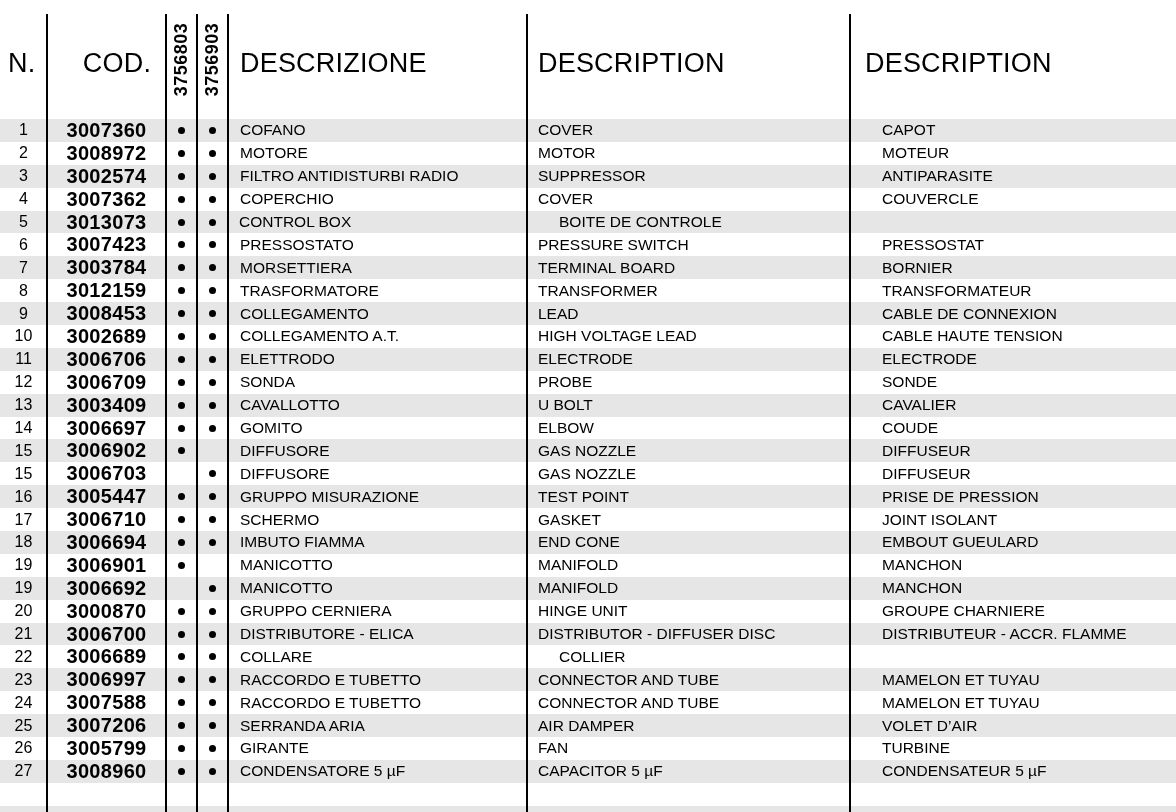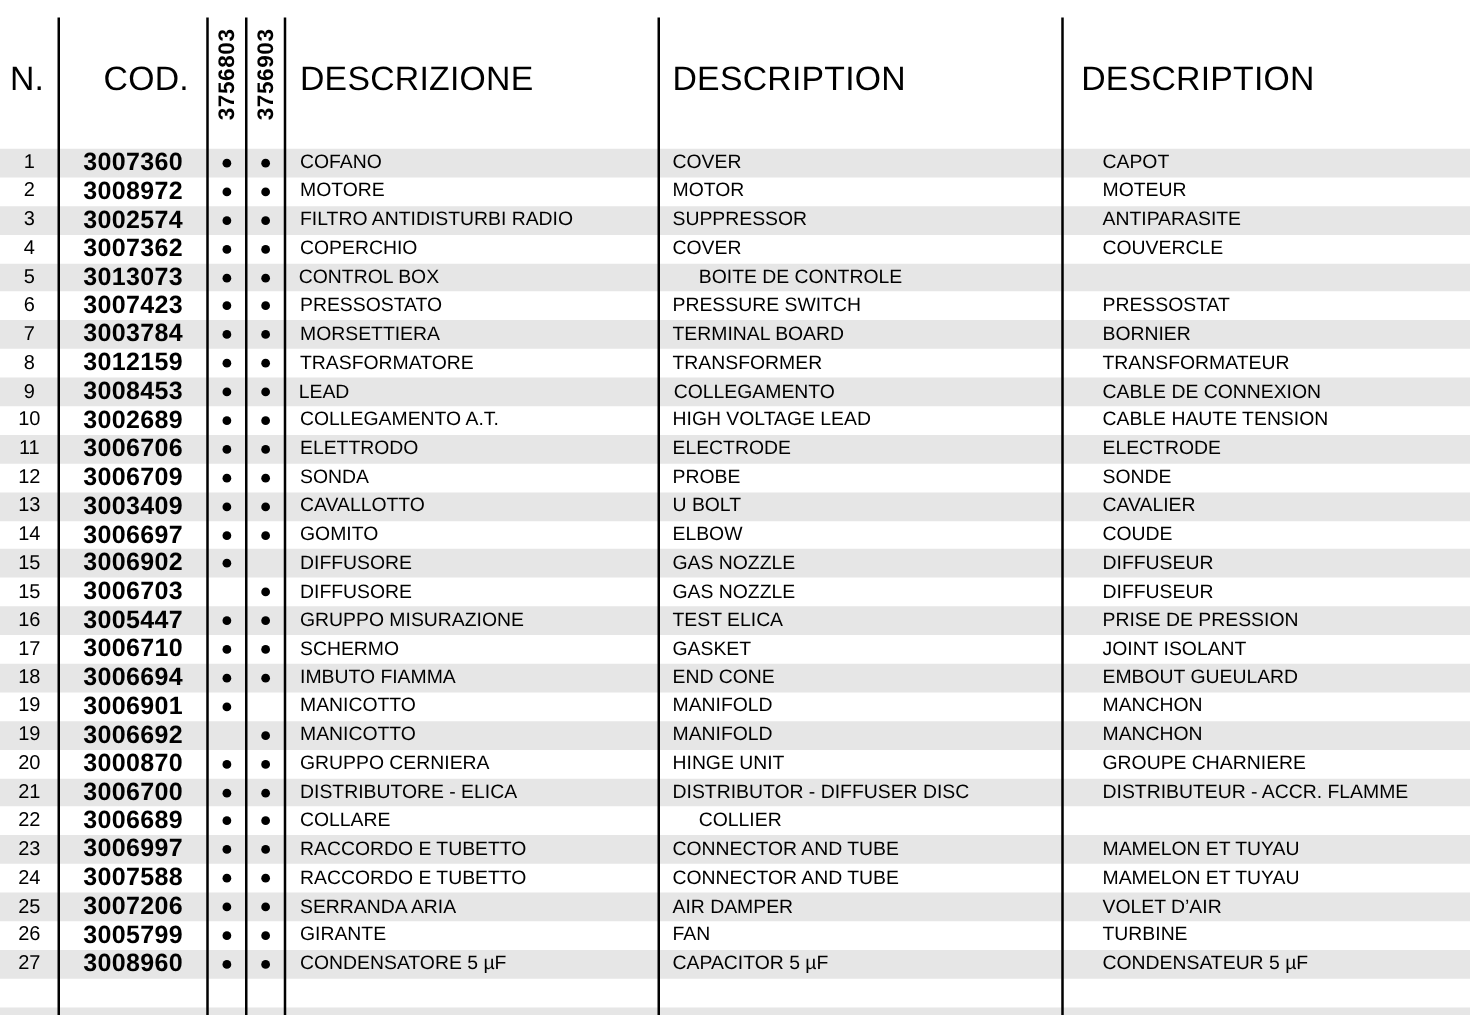--- a/index.html
+++ b/index.html
@@ -195,22 +195,22 @@
       </div>
       <div class="grid-row">
         <div class="cell c-n">9</div>
         <div class="cell c-cod">3008453</div>
         <div class="cell c-dot">
           <span class="dot"></span>
         </div>
         <div class="cell c-dot">
           <span class="dot"></span>
         </div>
+        <div class="cell c-it">COLLEGAMENTO</div>
         <div class="cell c-en">LEAD</div>
-        <div class="cell c-it">COLLEGAMENTO</div>
         <div class="cell c-fr">CABLE DE CONNEXION</div>
       </div>
       <div class="grid-row">
         <div class="cell c-n">10</div>
         <div class="cell c-cod">3002689</div>
         <div class="cell c-dot">
           <span class="dot"></span>
         </div>
         <div class="cell c-dot">
           <span class="dot"></span>
@@ -296,21 +296,21 @@
       <div class="grid-row">
         <div class="cell c-n">16</div>
         <div class="cell c-cod">3005447</div>
         <div class="cell c-dot">
           <span class="dot"></span>
         </div>
         <div class="cell c-dot">
           <span class="dot"></span>
         </div>
         <div class="cell c-it">GRUPPO MISURAZIONE</div>
-        <div class="cell c-en">TEST ELICA</div>
+        <div class="cell c-en">TEST POINT</div>
         <div class="cell c-fr">PRISE DE PRESSION</div>
       </div>
       <div class="grid-row">
         <div class="cell c-n">17</div>
         <div class="cell c-cod">3006710</div>
         <div class="cell c-dot">
           <span class="dot"></span>
         </div>
         <div class="cell c-dot">
           <span class="dot"></span>

